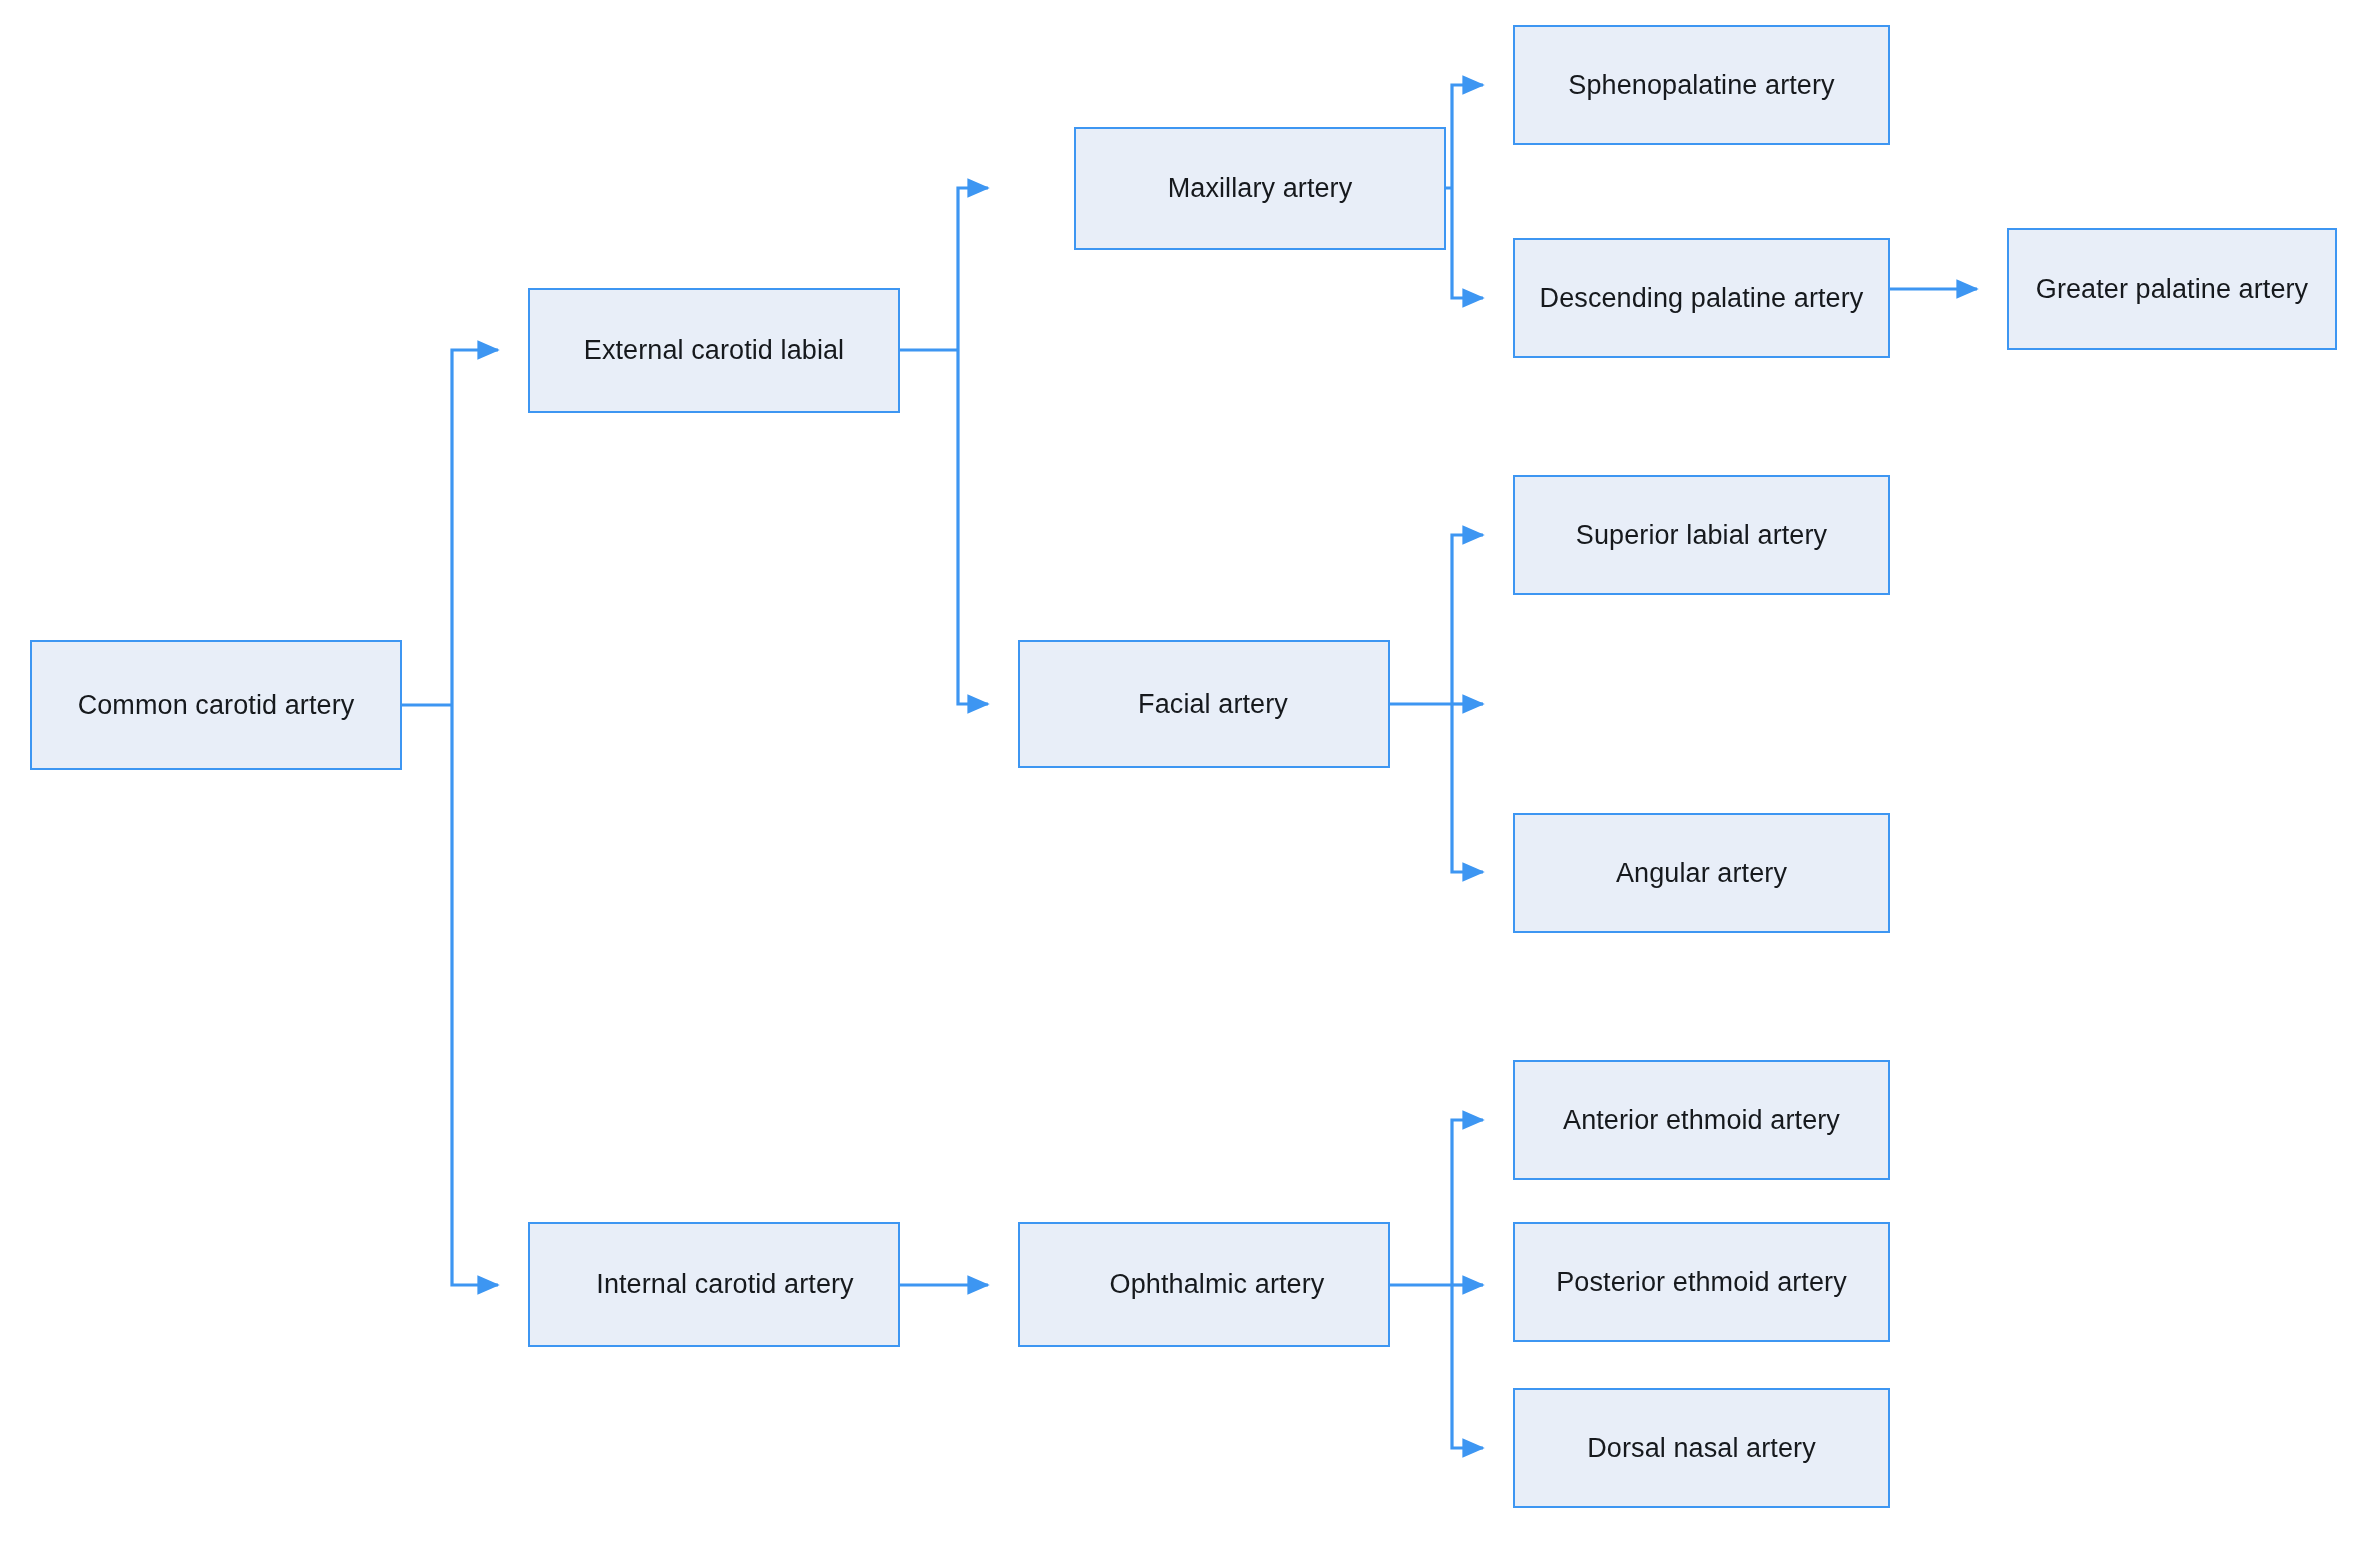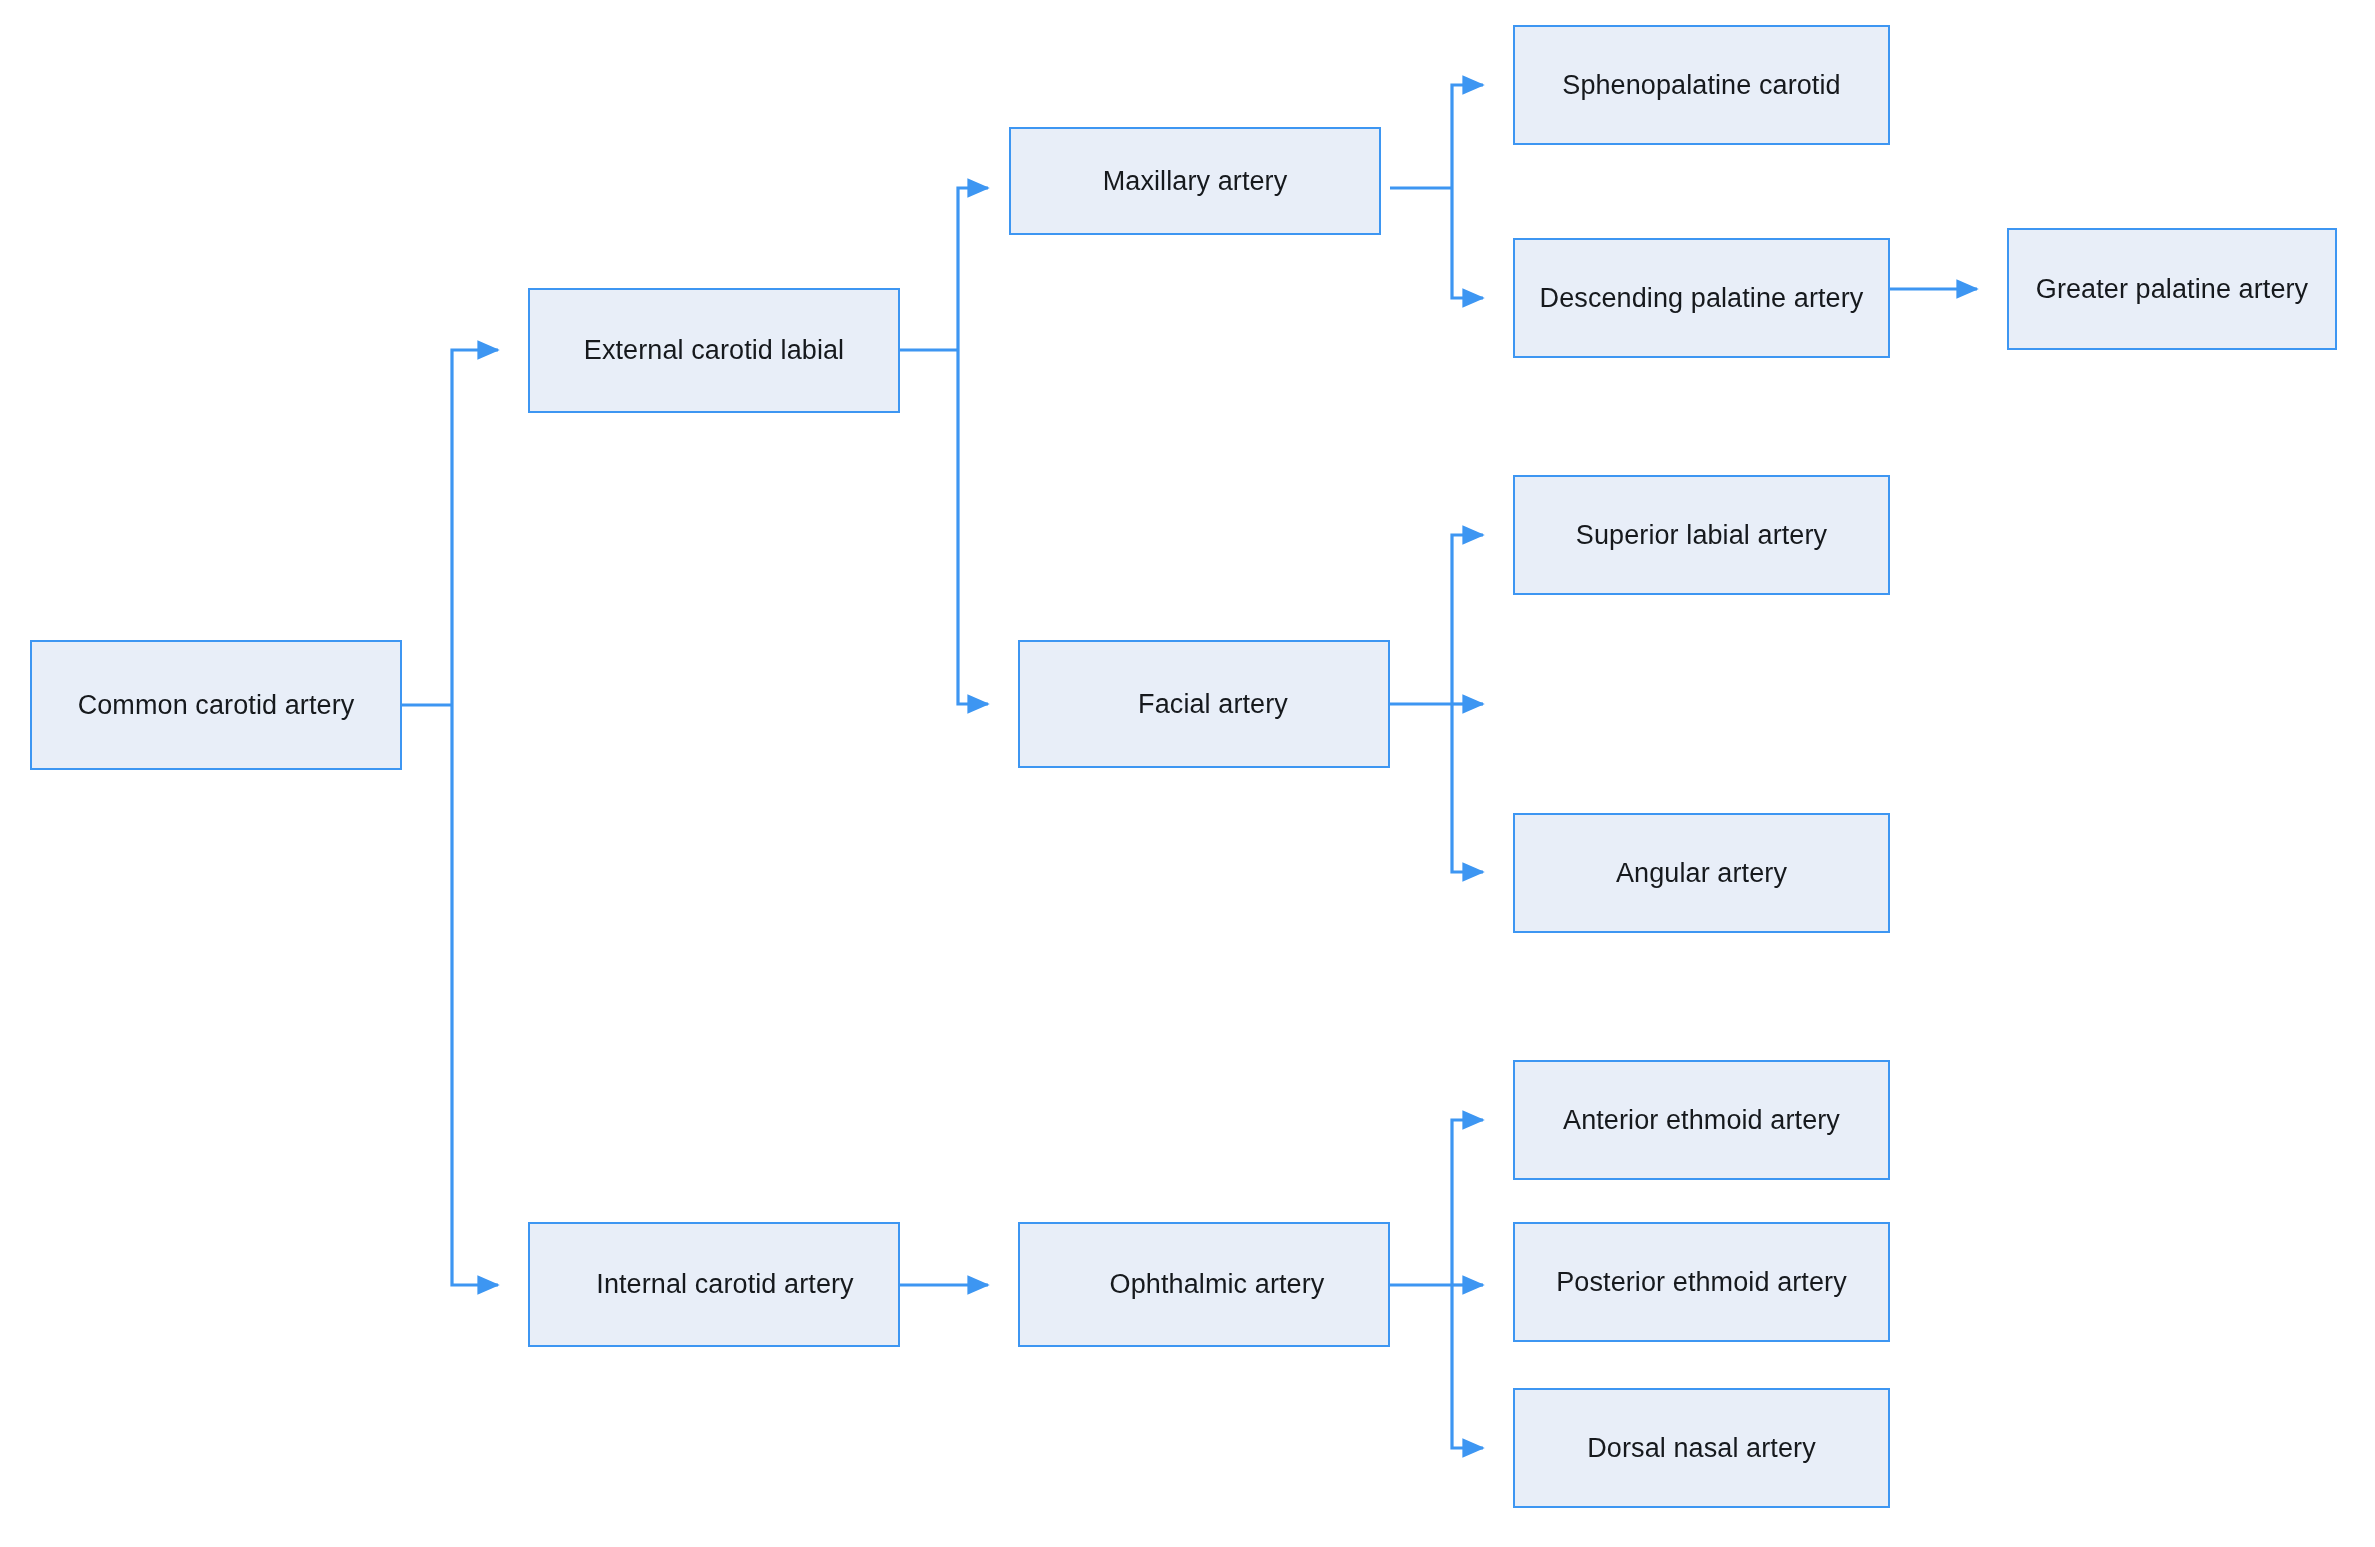--- a/index.html
+++ b/index.html
@@ -80,24 +80,24 @@
       <path d="M 1452 1285 L 1452 1120 L 1483 1120" marker-end="url(#arrow)"></path>
       <path d="M 1452 1285 L 1483 1285" marker-end="url(#arrow)"></path>
       <path d="M 1452 1285 L 1452 1448 L 1483 1448" marker-end="url(#arrow)"></path>
 
     </g>
   </svg>
 
   <div class="node" style="left: 30px; top: 640px; width: 372px; height: 130px; background: rgb(232, 238, 248); border-color: rgb(61, 150, 242); color: rgb(22, 25, 29);">Common carotid artery</div>
   <div class="node" style="left: 528px; top: 288px; width: 372px; height: 125px; background: rgb(232, 238, 248); border-color: rgb(61, 150, 242); color: rgb(22, 25, 29);">External carotid labial</div>
   <div class="node" style="left: 528px; top: 1222px; width: 372px; height: 125px; background: rgb(232, 238, 248); border-color: rgb(61, 150, 242); color: rgb(22, 25, 29); padding-left: 32px;">Internal carotid artery</div>
-  <div class="node" style="left: 1009px; top: 127px; width: 372px; height: 108px; background: rgb(232, 238, 248); border-color: rgb(61, 150, 242); color: rgb(22, 25, 29);">Maxillary artery</div>
+  <div class="node" style="left: 1074px; top: 127px; width: 372px; height: 123px; background: rgb(232, 238, 248); border-color: rgb(61, 150, 242); color: rgb(22, 25, 29);">Maxillary artery</div>
   <div class="node" style="left: 1018px; top: 640px; width: 372px; height: 128px; background: rgb(232, 238, 248); border-color: rgb(61, 150, 242); color: rgb(22, 25, 29); padding-left: 28px;">Facial artery</div>
   <div class="node" style="left: 1018px; top: 1222px; width: 372px; height: 125px; background: rgb(232, 238, 248); border-color: rgb(61, 150, 242); color: rgb(22, 25, 29); padding-left: 36px;">Ophthalmic artery</div>
-  <div class="node" style="left: 1513px; top: 25px; width: 377px; height: 120px; background: rgb(232, 238, 248); border-color: rgb(61, 150, 242); color: rgb(22, 25, 29);">Sphenopalatine carotid</div>
+  <div class="node" style="left: 1513px; top: 25px; width: 377px; height: 120px; background: rgb(232, 238, 248); border-color: rgb(61, 150, 242); color: rgb(22, 25, 29);">Sphenopalatine artery</div>
   <div class="node" style="left: 1513px; top: 238px; width: 377px; height: 120px; background: rgb(232, 238, 248); border-color: rgb(61, 150, 242); color: rgb(22, 25, 29);">Descending palatine artery</div>
   <div class="node" style="left: 1513px; top: 475px; width: 377px; height: 120px; background: rgb(232, 238, 248); border-color: rgb(61, 150, 242); color: rgb(22, 25, 29);">Superior labial artery</div>
   <div class="node" style="left: 1513px; top: 813px; width: 377px; height: 120px; background: rgb(232, 238, 248); border-color: rgb(61, 150, 242); color: rgb(22, 25, 29);">Angular artery</div>
   <div class="node" style="left: 1513px; top: 1060px; width: 377px; height: 120px; background: rgb(232, 238, 248); border-color: rgb(61, 150, 242); color: rgb(22, 25, 29);">Anterior ethmoid artery</div>
   <div class="node" style="left: 1513px; top: 1222px; width: 377px; height: 120px; background: rgb(232, 238, 248); border-color: rgb(61, 150, 242); color: rgb(22, 25, 29);">Posterior ethmoid artery</div>
   <div class="node" style="left: 1513px; top: 1388px; width: 377px; height: 120px; background: rgb(232, 238, 248); border-color: rgb(61, 150, 242); color: rgb(22, 25, 29);">Dorsal nasal artery</div>
   <div class="node" style="left: 2007px; top: 228px; width: 330px; height: 122px; background: rgb(232, 238, 248); border-color: rgb(61, 150, 242); color: rgb(22, 25, 29); text-align: right;">Greater palatine artery</div>
 
 </div>
 

